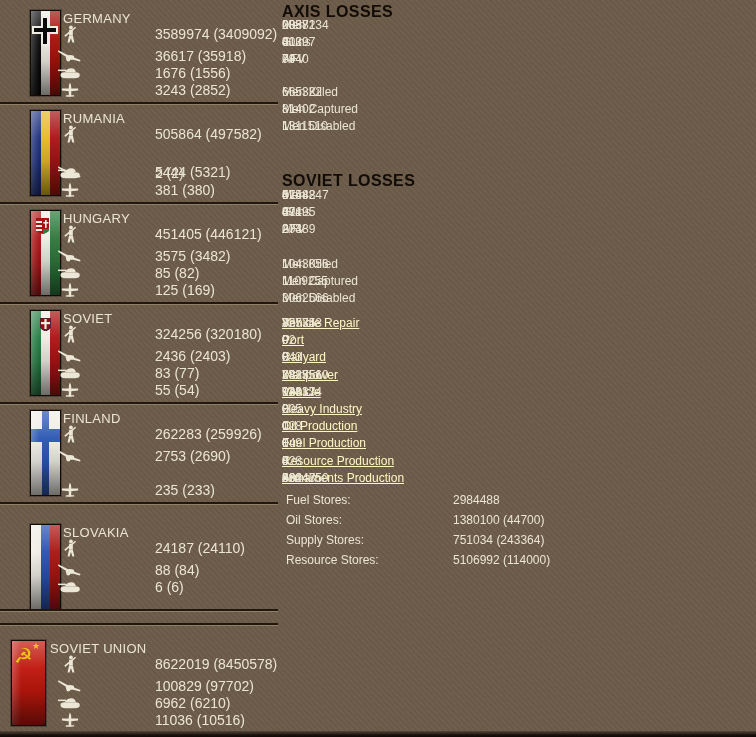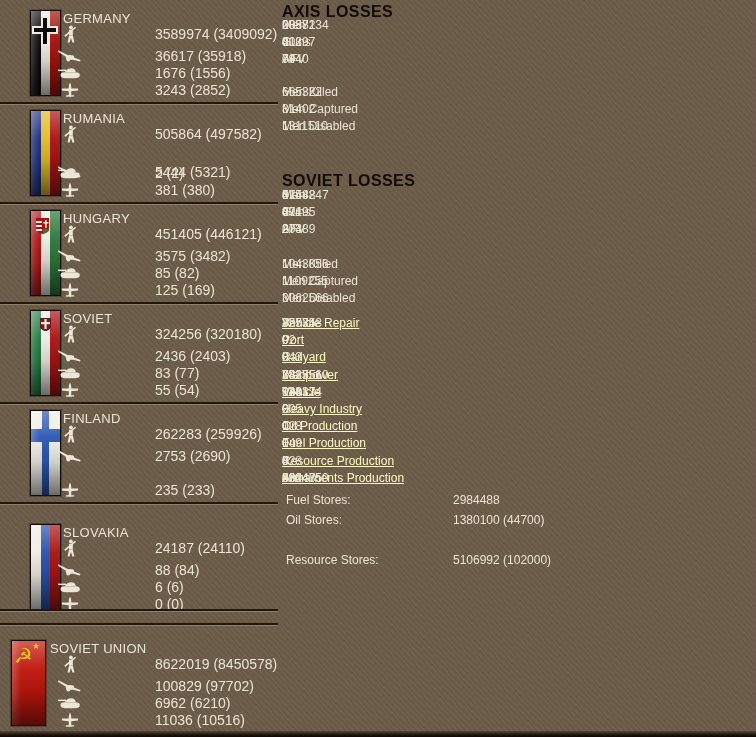--- a/index.html
+++ b/index.html
@@ -334,30 +334,20 @@
   <div class="crow" style="top:55px">
       <span class="icon-cell">
         <svg width="24" height="13" viewBox="0 0 24 13">
           <rect class="ink" x="0" y="3.6" width="8" height="1.5"></rect>
           <path class="ink" d="M7 6q1.8-3.8 6.4-3.8 3.8 0 4.4 3.8z"></path>
           <path class="ink" d="M2.5 9q0-2.7 4.2-2.7h10.8q4.3 0 4.3 2.7 0 3.2-5.2 3.2H7.7Q2.5 12.2 2.5 9z"></path>
         </svg>
       </span>
     <span class="cval">6 (6)</span>
     </div>
-  <div class="crow" style="top:72px">
-      <span class="icon-cell">
-        <svg width="18" height="16" viewBox="0 0 18 17">
-          <path class="ink" d="M9 .4q1.3 2.2 1.3 5.2v9.8H7.7V5.6Q7.7 2.6 9 .4z"></path>
-          <path class="ink" d="M.4 7h17.2v2l-7.2.7H7.6L.4 9z"></path>
-          <path class="ink" d="M4.6 14h8.8v1.5l-8.8.3z"></path>
-        </svg>
-      </span>
-    <span class="cval">0 (0)</span>
-    </div>
 </div>
 <div class="sep" style="top:609px"></div>
 <div class="sep" style="top:623px"></div>
 
 <div class="panel" style="top:638px">
   <div class="flag flag-soviet">
     <span class="emblem hs">☭</span>
     <span class="emblem sovstar">★</span>
   </div>
   <div class="cname cname-sov">SOVIET UNION</div>
@@ -549,17 +539,21 @@
     </div>
 
   <div class="row" style="top:493px">
     <span class="slab">Fuel Stores:</span>
       <span class="sval">2984488</span>
     </div>
   <div class="row" style="top:513px">
     <span class="slab">Oil Stores:</span>
       <span class="sval">1380100 (44700)</span>
     </div>
+  <div class="row" style="top:533px">
+    <span class="slab">Supply Stores:</span>
+      <span class="sval">751034 (243364)</span>
+    </div>
   <div class="row" style="top:553px">
     <span class="slab">Resource Stores:</span>
-      <span class="sval">5106992 (102000)</span>
+      <span class="sval">5106992 (114000)</span>
     </div>
 </div>
 
 </body></html>

